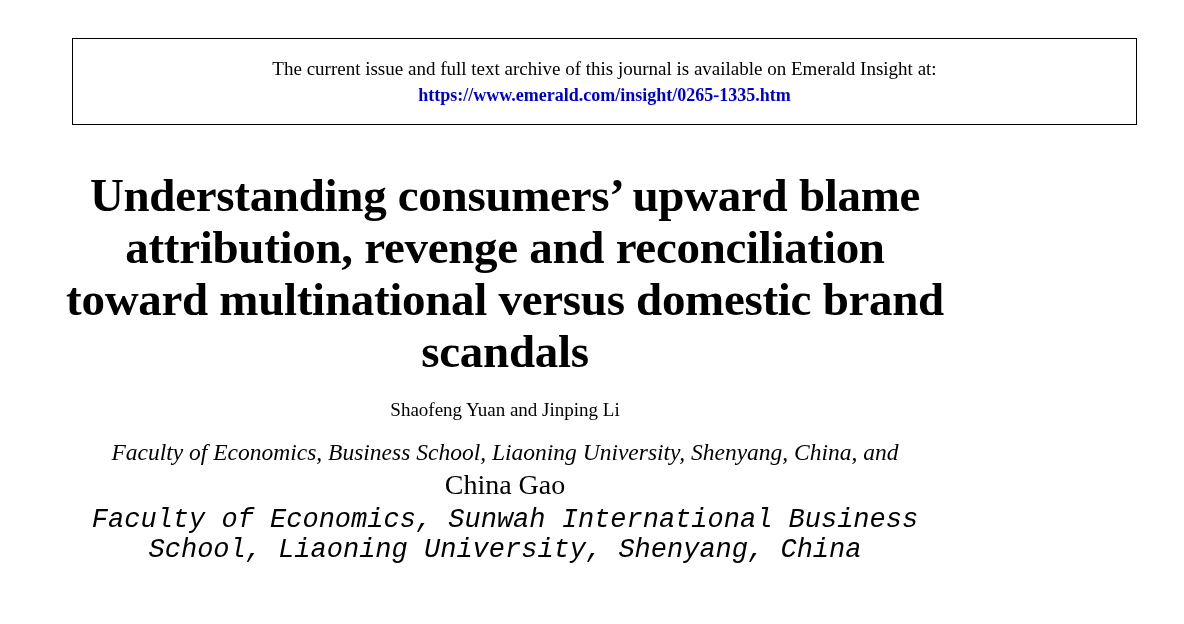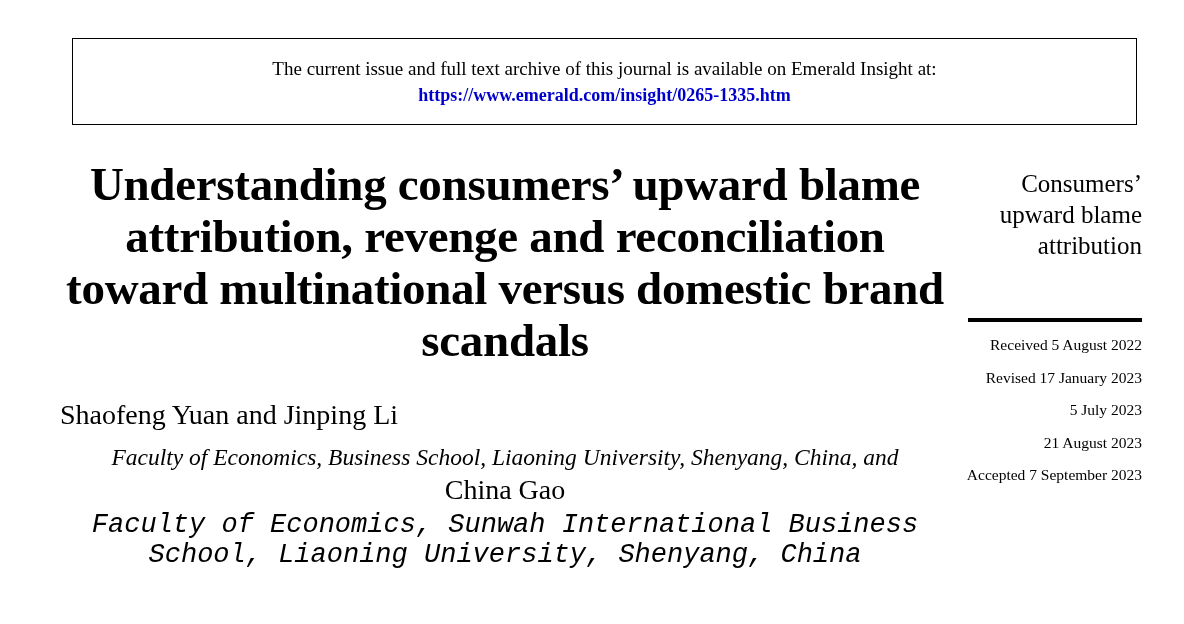--- a/index.html
+++ b/index.html
@@ -50,39 +50,40 @@
     font-weight: bold;
     color: #0000cc;
     text-align: center;
     text-decoration: none;
   }
 
   
   .main-col {
     position: absolute;
     left: 60px;
-    top: 158px;
+    top: 169px;
     width: 890px;
   }
 
   .title {
     font-family: "Liberation Serif", serif;
     font-weight: bold;
     font-size: 47px;
     line-height: 52px;
     text-align: center;
     letter-spacing: -0.3px;
     margin: 0;
   }
 
   .authors-1 {
     font-family: "Liberation Serif", serif;
-    font-size: 28px;
+    font-size: 19px;
     line-height: 34px;
-    margin-top: 32px;
+    text-align: center;
+    margin-top: 16px;
   }
 
   .affil-1 {
     font-family: "Liberation Serif", serif;
     font-style: italic;
     font-size: 23.5px;
     line-height: 30px;
     text-align: center;
     margin-top: 10px;
   }
@@ -144,25 +145,14 @@
   </div>
 
   <div class="main-col">
     <h1 class="title">Understanding consumers’ upward blame attribution, revenge and reconciliation toward multinational versus domestic brand scandals</h1>
     <div class="authors-1">Shaofeng Yuan and Jinping Li</div>
     <div class="affil-1">Faculty of Economics, Business School, Liaoning University, Shenyang, China, and</div>
     <div class="authors-2">China Gao</div>
     <div class="affil-2">Faculty of Economics, Sunwah International Business School, Liaoning University, Shenyang, China</div>
   </div>
 
-  <div class="right-col">
-    <div class="running-head">Consumers’</div>
-    <div class="running-head">upward blame</div>
-    <div class="running-head">attribution</div>
-    <div class="rule"></div>
-    <div class="dates">Received 5 August 2022</div>
-    <div class="dates">Revised 17 January 2023</div>
-    <div class="dates">5 July 2023</div>
-    <div class="dates">21 August 2023</div>
-    <div class="dates">Accepted 7 September 2023</div>
-  </div>
 
 </div>
 
 </body></html>

